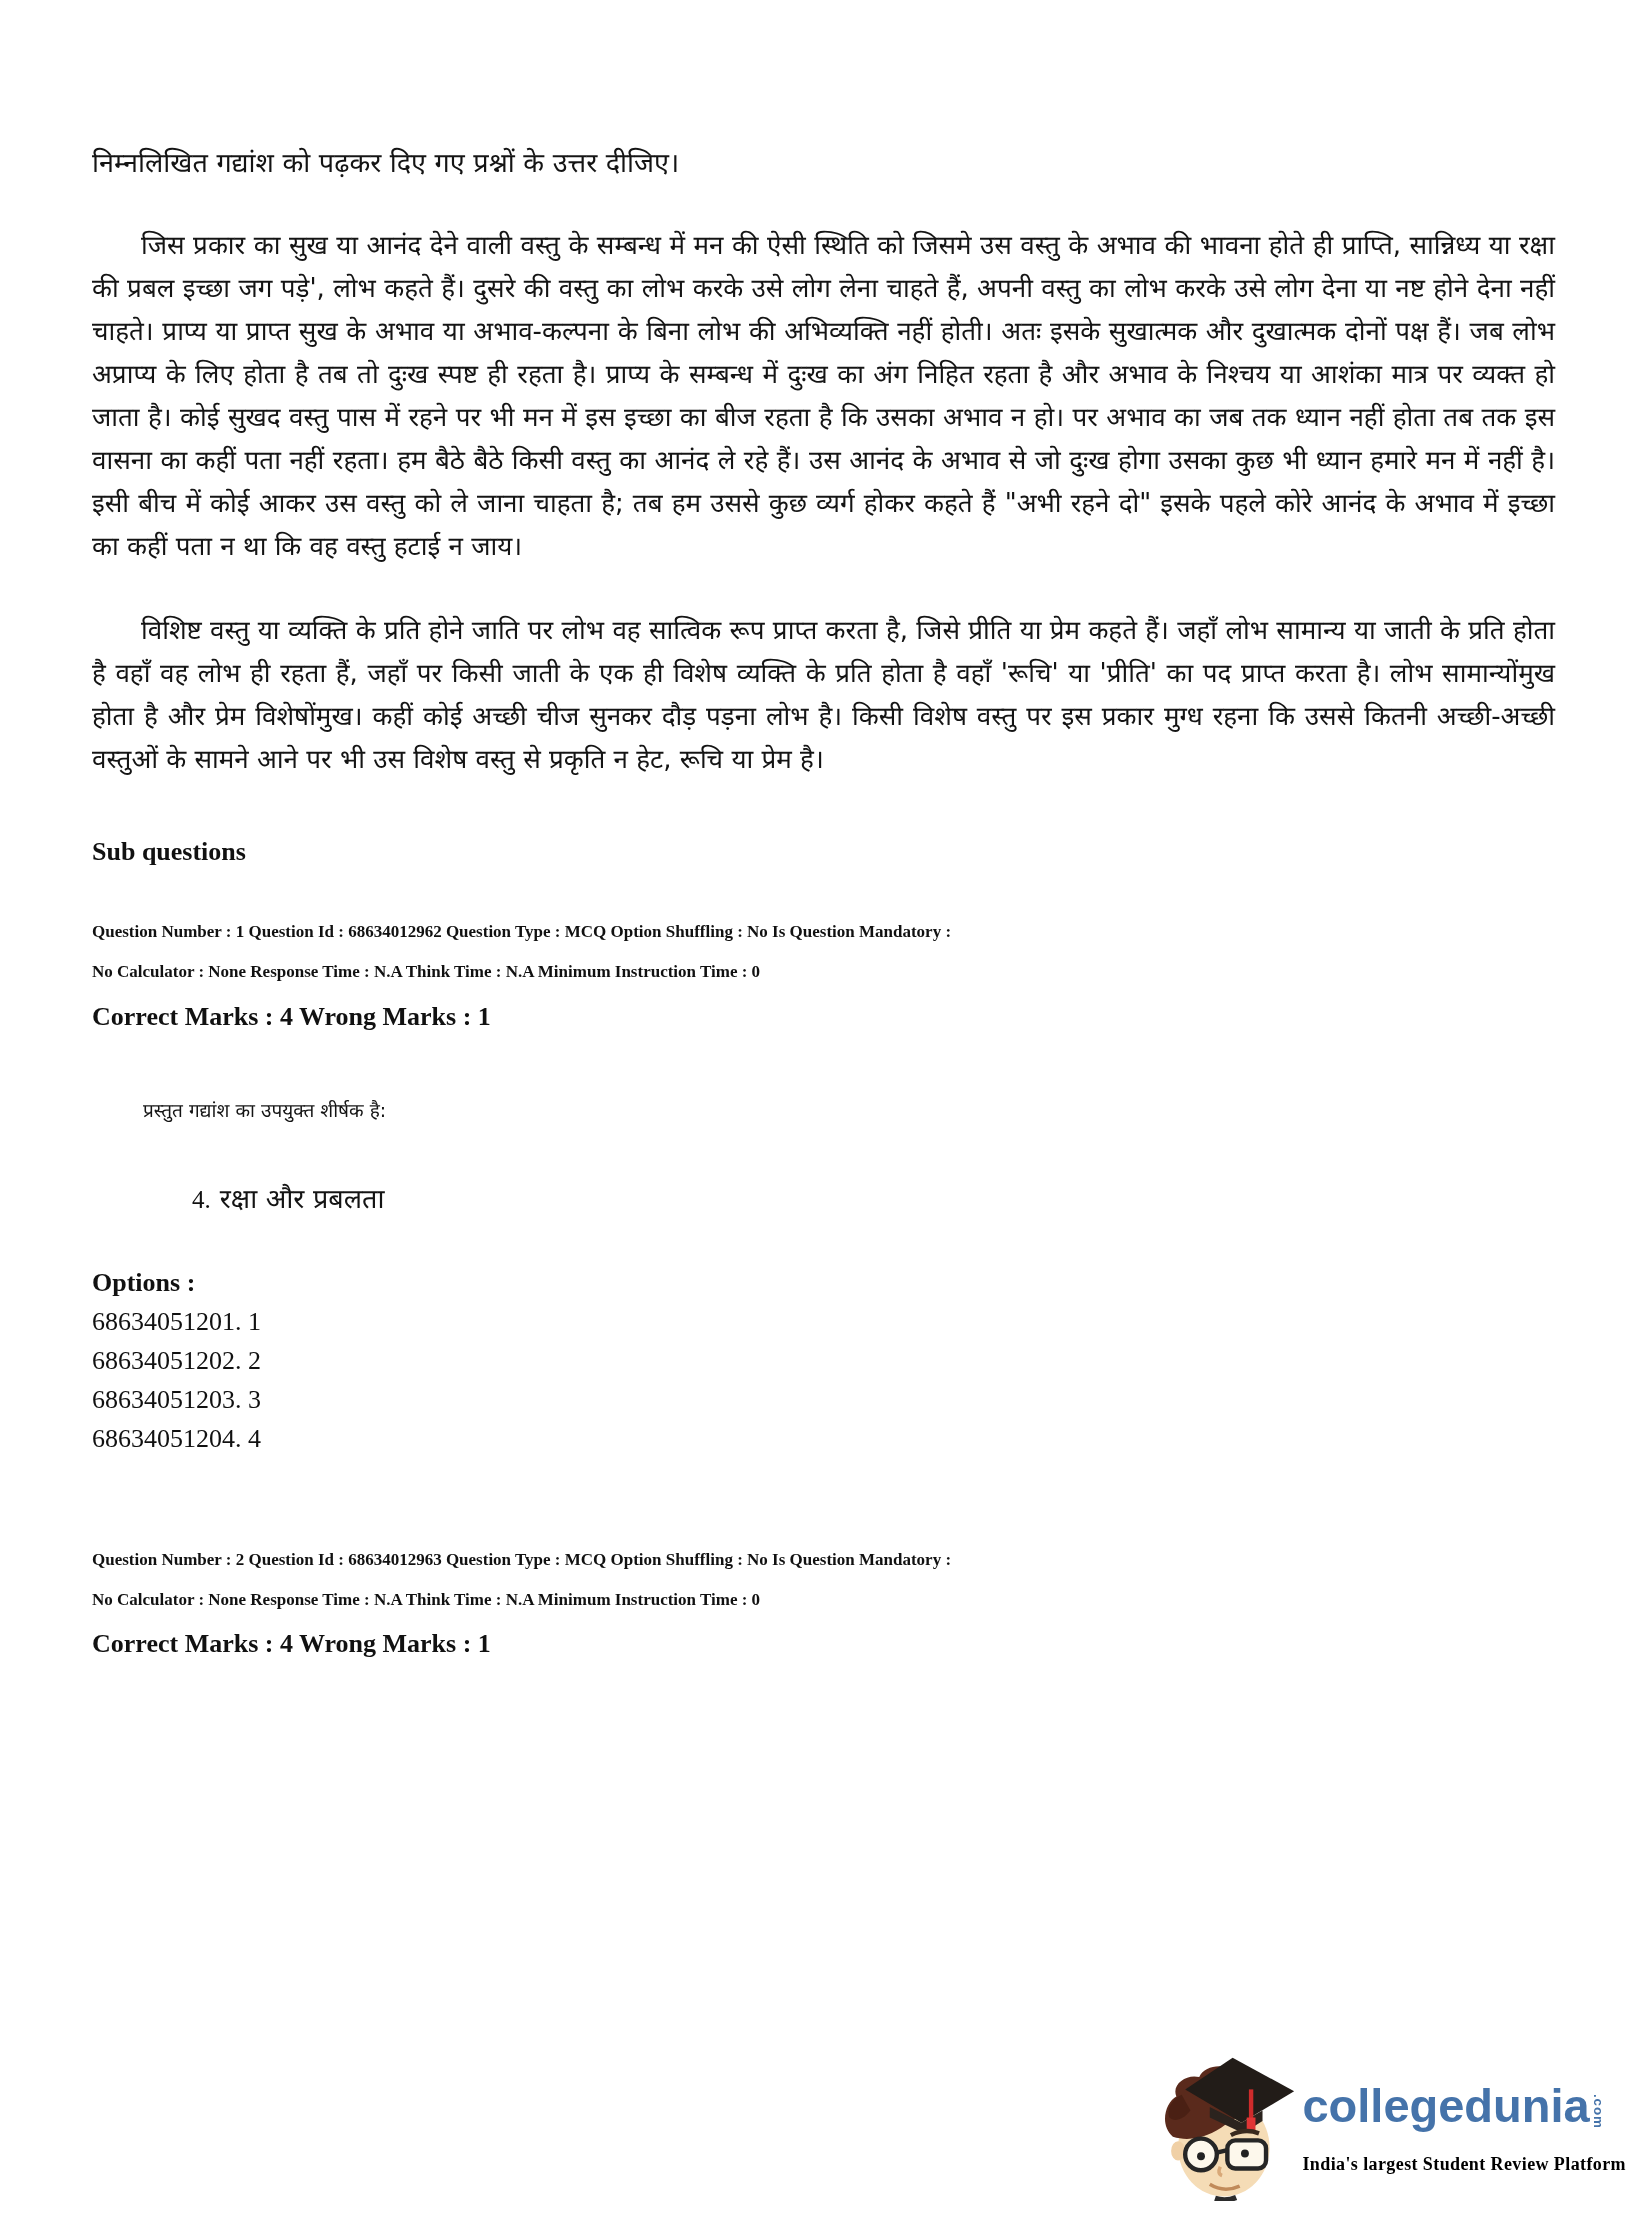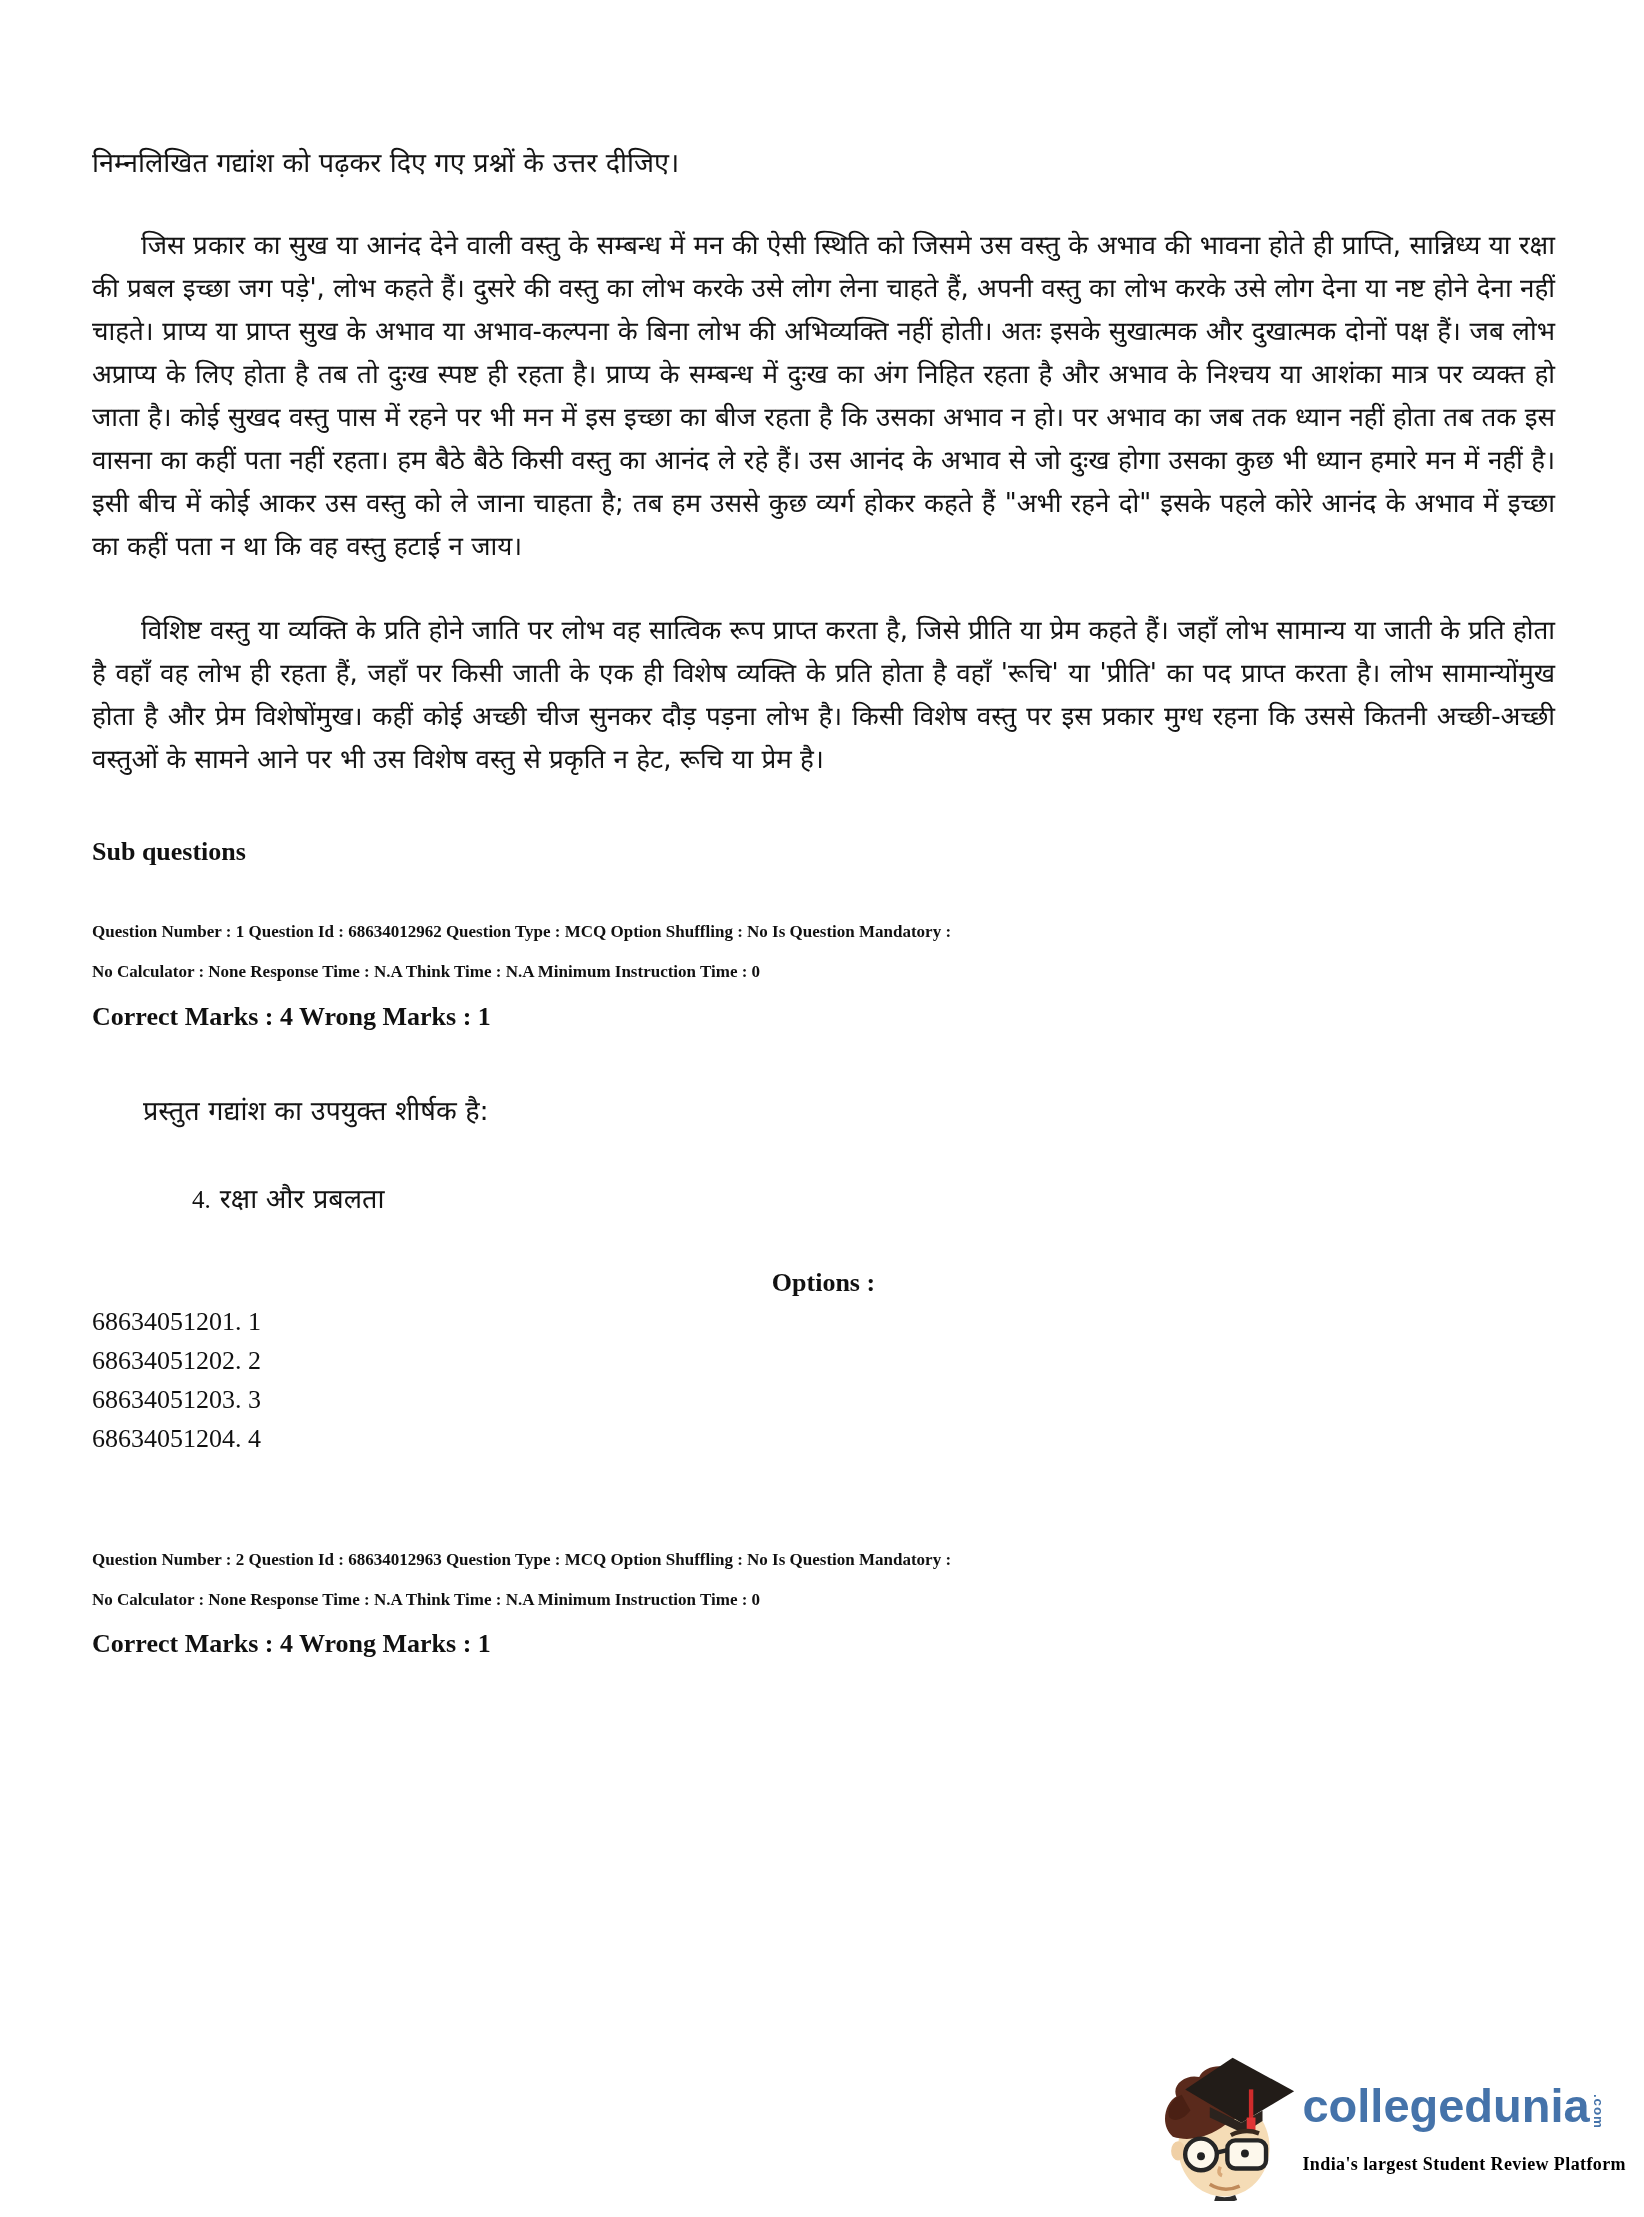--- a/index.html
+++ b/index.html
@@ -54,21 +54,21 @@
   .marks-line {
     font-family: "Liberation Serif", serif;
     font-weight: bold;
     font-size: 26px;
     line-height: 40px;
     margin-top: 4.5px;
   }
   .question-text {
     margin-top: 54px;
     margin-left: 51px;
-    font-size: 27px;
+    font-size: 19px;
     line-height: 39px;
   }
   .choices {
     margin-top: 47px;
     margin-left: 100px;
   }
   .choice {
     margin-bottom: 42px;
     font-size: 27px;
     line-height: 43px;
@@ -77,21 +77,20 @@
     font-family: "Liberation Serif", serif;
     font-size: 25px;
     margin-right: 9px;
   }
   .options-label {
     margin-top: 7.2px;
     font-family: "Liberation Serif", serif;
     font-weight: bold;
     font-size: 26px;
     line-height: 39px;
-    text-align: center;
   }
   .option-id {
     font-family: "Liberation Serif", serif;
     font-size: 26px;
     line-height: 39px;
   }
   .q2-block { margin-top: 82px; }
   .brand {
     position: absolute;
     right: 18px;

